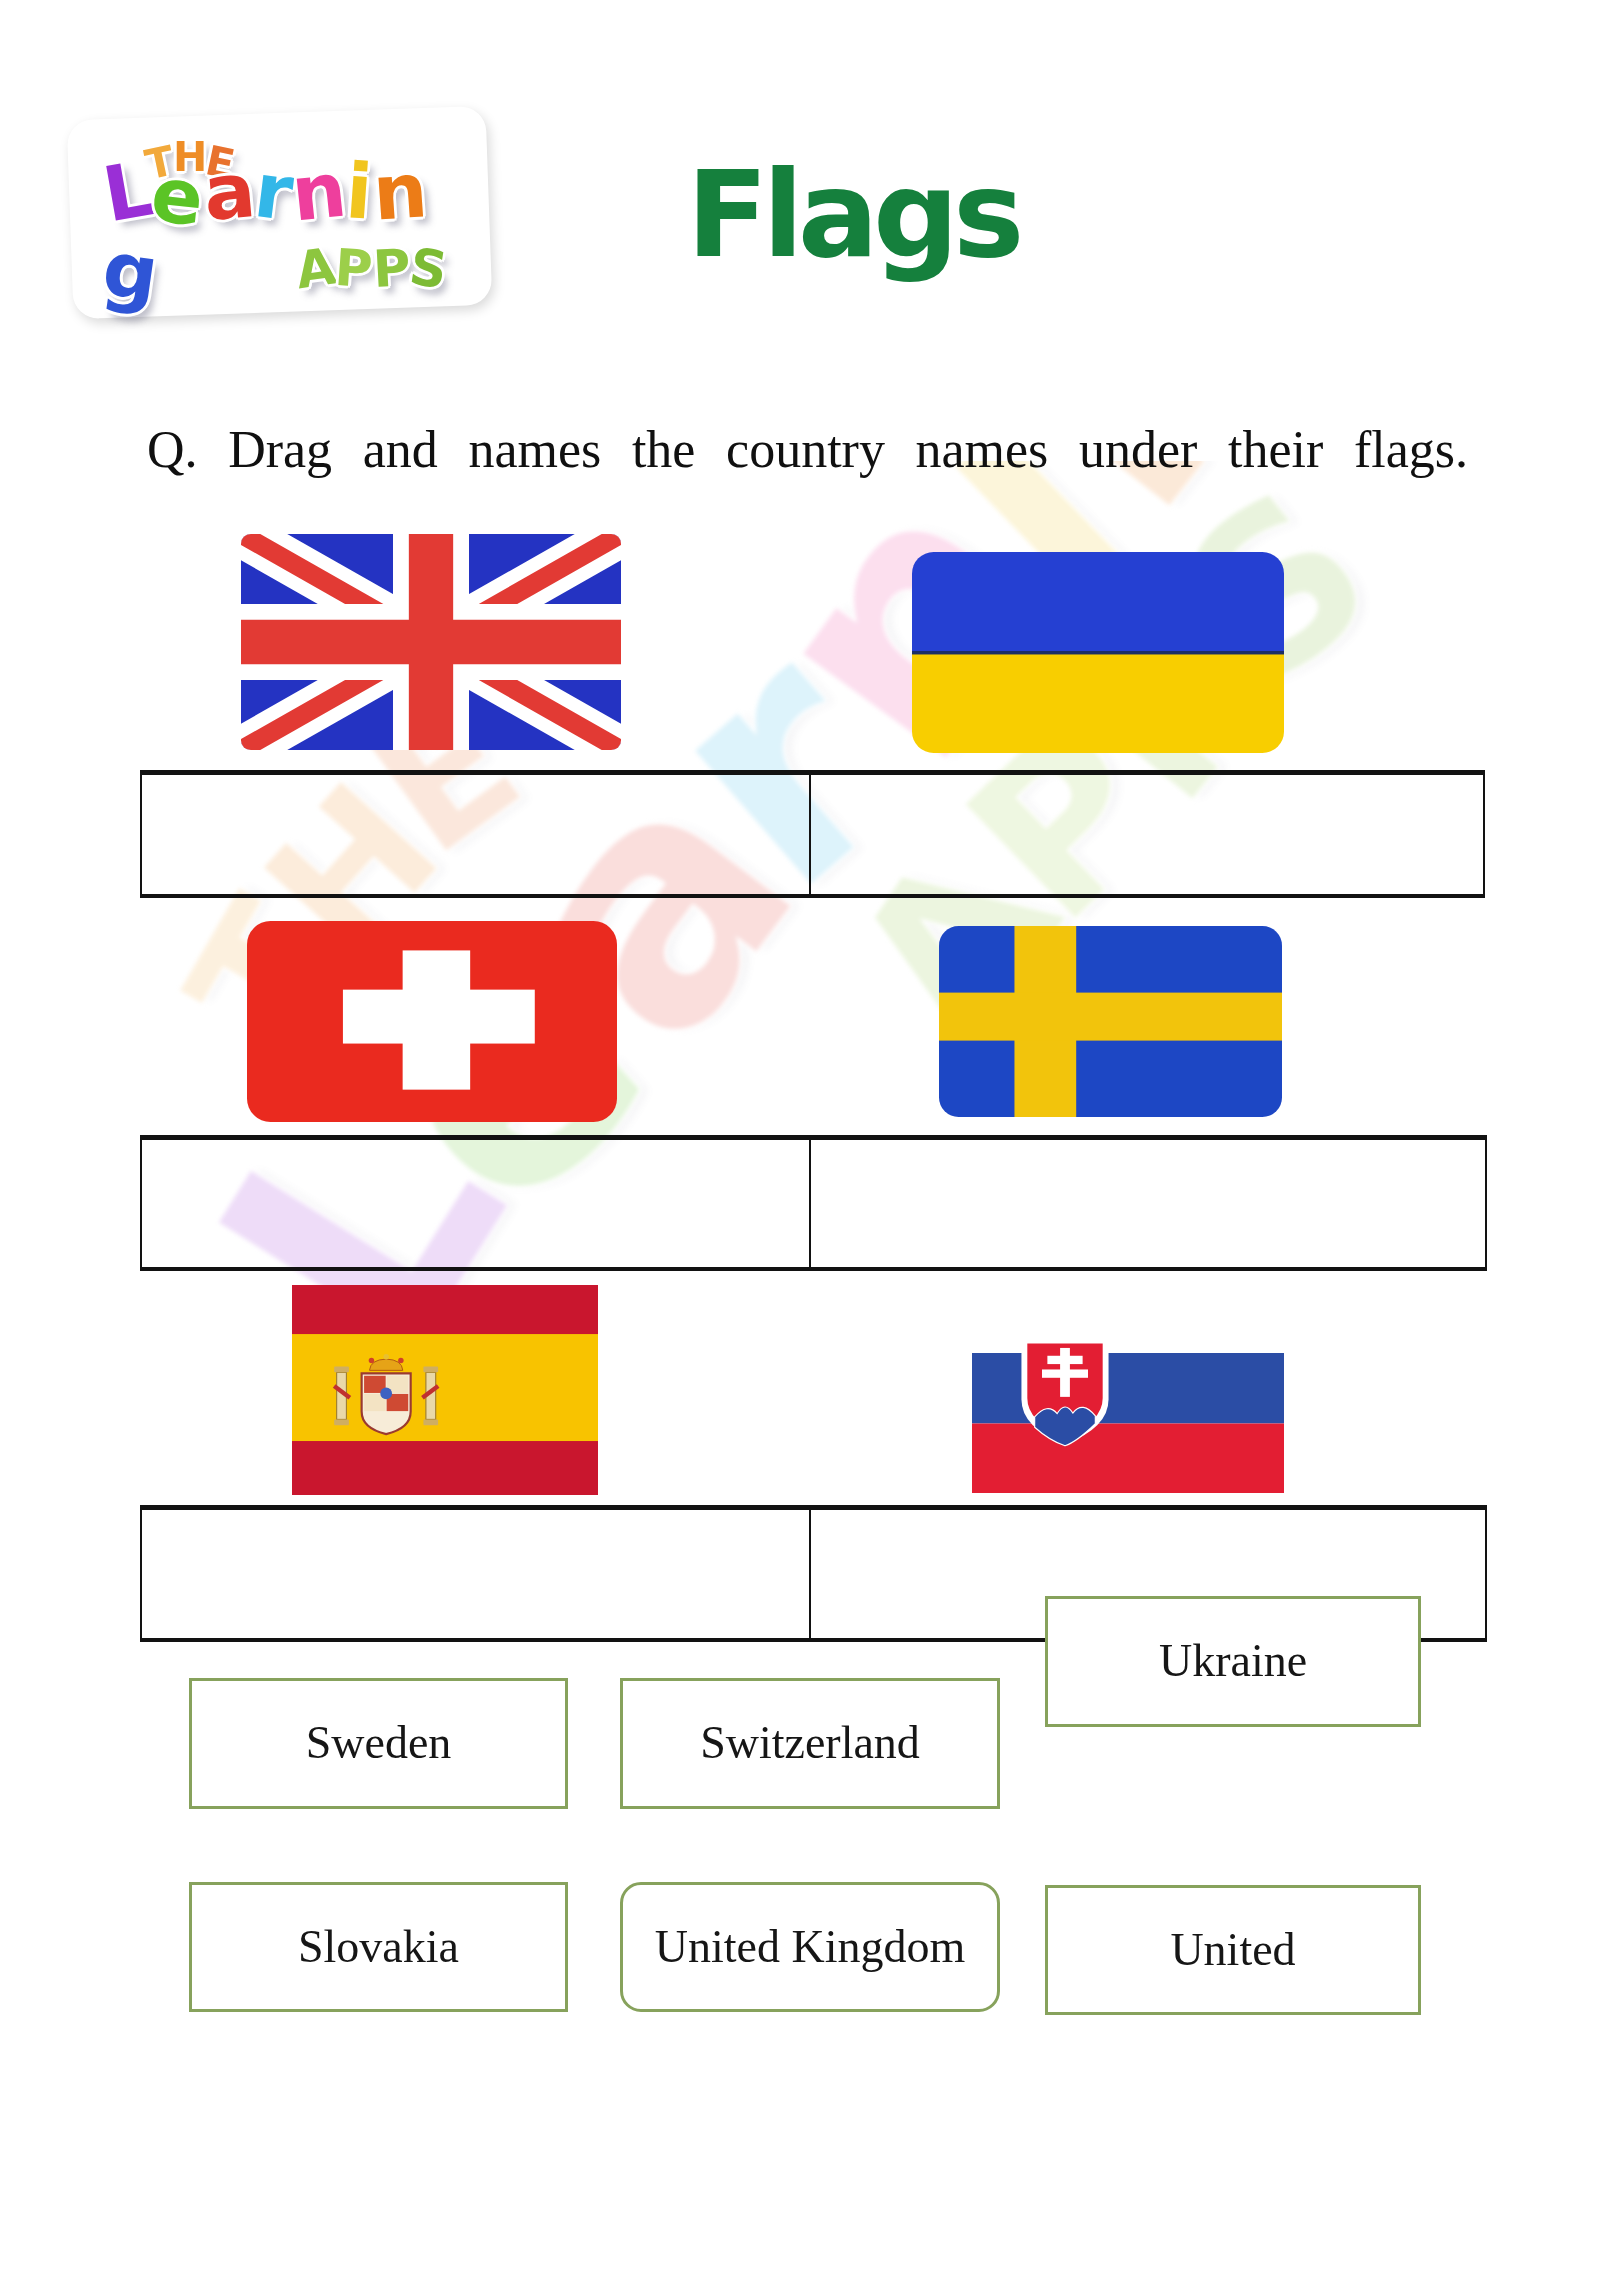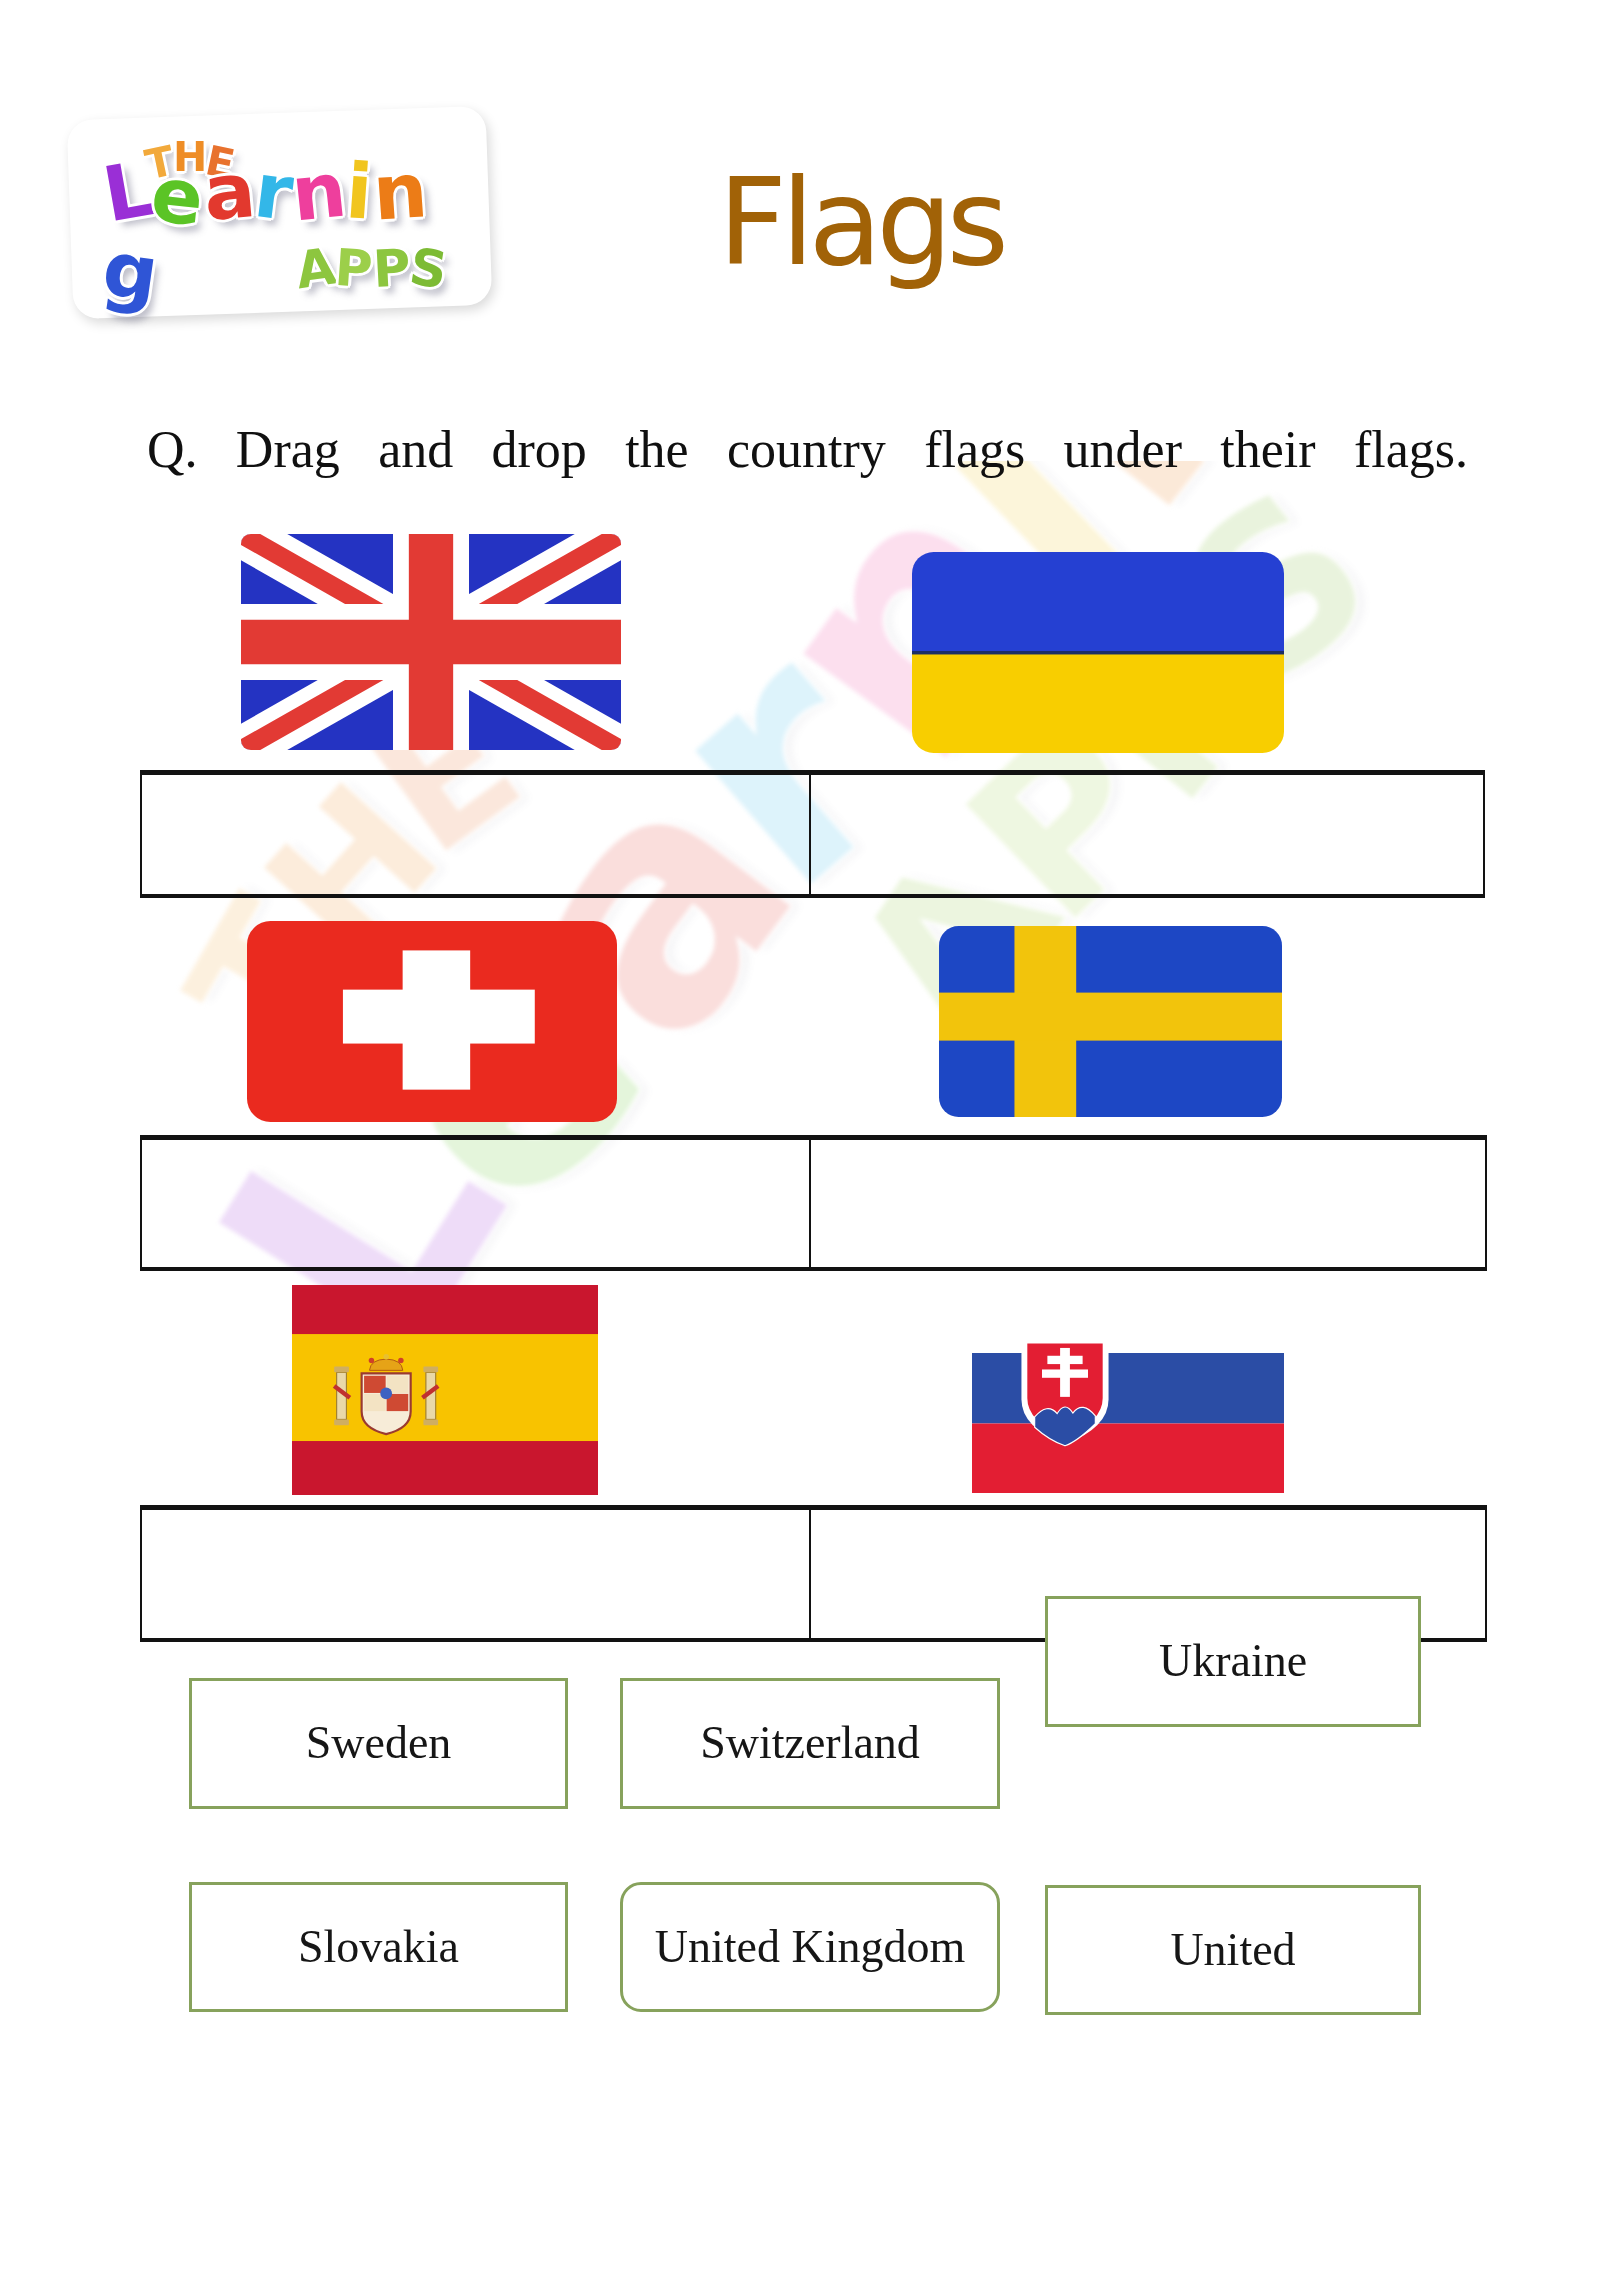--- a/index.html
+++ b/index.html
@@ -37,23 +37,23 @@
 
   
   .logo{position:absolute;left:86px;top:123px;width:392px;height:181px;z-index:1;}
   .logo::before{content:"";position:absolute;left:-15.7px;top:-9.8px;right:-11.8px;bottom:-7.8px;
     background:#fff;border-radius:25.5px;transform:rotate(-2deg);
     box-shadow:2.9px 4.9px 11.8px rgba(0,0,0,.15);}
   .logo-the{position:absolute;left:59px;top:11.8px;font-size:41px;}
   .logo-learning{position:absolute;left:17.6px;top:31px;font-size:76px;line-height:1;}
   .logo-apps{position:absolute;left:210px;top:116px;font-size:51px;}
 
-  .title{position:absolute;left:627px;top:145px;width:451px;margin:8px;text-align:center;
-    font-family:"DejaVu Sans",sans-serif;font-weight:normal;font-size:120px;letter-spacing:-5.9px;
-    color:#a16207;z-index:1;}
+  .title{position:absolute;left:627px;top:145px;width:451px;margin:0;text-align:center;
+    font-family:"DejaVu Sans",sans-serif;font-weight:bold;font-size:120px;letter-spacing:-5.9px;
+    color:#15803d;z-index:1;}
 
   .question{position:absolute;left:147px;top:420px;width:1321px;margin:0;z-index:1;
     font-family:"Liberation Serif",serif;font-size:52px;color:#101010;
     text-align:justify;text-align-last:justify;}
 
   
   .flag{position:absolute;overflow:hidden;z-index:1;}
   .flag svg{width:100%;height:100%;display:block;}
   .flag-uk{left:241px;top:534px;width:380px;height:216px;border-radius:9.8px;}
   .flag-ua{left:912px;top:552px;width:372px;height:201px;border-radius:21.6px;}
@@ -105,21 +105,21 @@
   </div>
 
   <div class="logo bubble">
     <div class="logo-the the-word"><span style="color: rgb(242, 169, 59);">T</span><span style="color: rgb(238, 141, 38);">H</span><span style="color: rgb(232, 114, 46);">E</span></div>
     <div class="logo-learning learning-word"><span style="color: rgb(154, 47, 214);">L</span><span style="color: rgb(91, 196, 38);">e</span><span style="color: rgb(226, 57, 46);">a</span><span style="color: rgb(51, 183, 232);">r</span><span style="color: rgb(238, 63, 157);">n</span><span style="color: rgb(241, 197, 30);">i</span><span style="color: rgb(236, 124, 23);">n</span><span style="color: rgb(47, 85, 214);">g</span></div>
     <div class="logo-apps apps-word"><span style="color: rgb(141, 198, 63);">A</span><span style="color: rgb(156, 207, 74);">P</span><span style="color: rgb(141, 198, 63);">P</span><span style="color: rgb(125, 187, 53);">S</span></div>
   </div>
 
   <h1 class="title">Flags</h1>
 
-  <p class="question">Q. Drag and drop the country flags under their flags.</p>
+  <p class="question">Q. Drag and names the country names under their flags.</p>
 
   <div class="flag flag-uk">
     <svg viewBox="0 0 60 34" preserveAspectRatio="none">
       <rect width="60" height="34" fill="#2433c2"></rect>
       <path d="M0,0 L60,34 M60,0 L0,34" fill="none" stroke="#ffffff" stroke-width="7.2"></path>
       <path d="M0,0 L60,34 M60,0 L0,34" fill="none" stroke-width="3" stroke="#e23a34"></path>
       <path d="M30,0 V34 M0,17 H60" fill="none" stroke="#ffffff" stroke-width="12"></path>
       <path d="M30,0 V34 M0,17 H60" fill="none" stroke-width="7" stroke="#e23a34"></path>
     </svg>
   </div>

